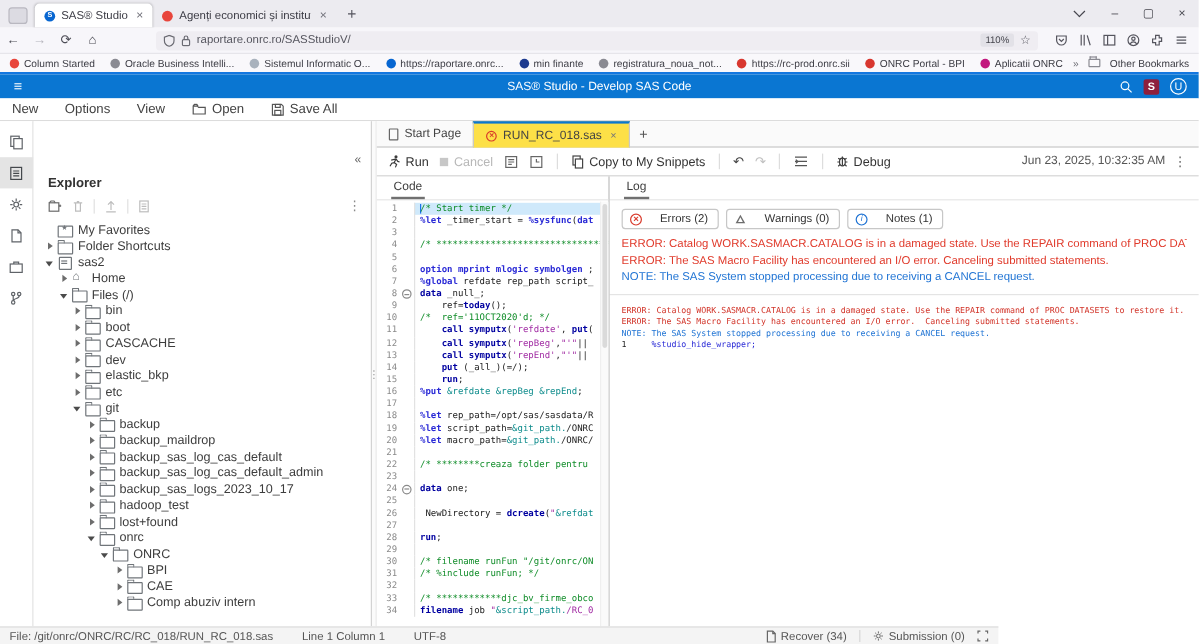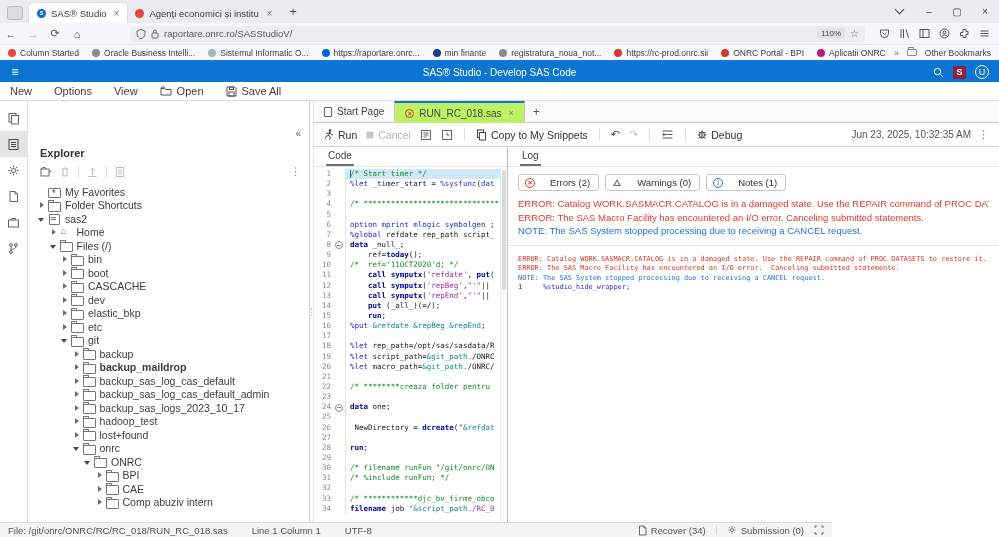--- a/index.html
+++ b/index.html
@@ -77,21 +77,21 @@
   .tico.fav::after { content:"★"; position:absolute; left:3px; top:0px; font-size:6px; color:#70757a; line-height:9px; }
   .tico.server::before { content:""; position:absolute; left:1px; top:0px; width:9px; height:9px; border:1px solid #70757a; border-radius:1px; }
   .tico.server::after { content:""; position:absolute; left:3px; top:3px; width:5px; height:1px; background:#70757a; box-shadow:0 2px 0 #70757a; }
   .tico.home::before { content:"⌂"; position:absolute; left:1px; top:-3px; font-size:10px; color:#70757a; }
 
   #vsplit { width:4px; background:#fbfbfb; display:flex; align-items:center; justify-content:center; color:#9a9a9a; font-size:9px; border-right:1px solid #e8e8e8; }
 
   #editor { flex:1; display:flex; flex-direction:column; background:#fff; min-width:0; }
   #doctabs { height:22px; border-bottom:1px solid #c9c9c9; display:flex; align-items:flex-end; background:#fafafa; }
   .dtab { display:flex; align-items:center; gap:5px; font-size:10px; color:#444; padding:0 10px; height:21px; }
-  .dtab.active { background:#bef264; border:1px solid #c9c9c9; border-bottom:none; border-top:2px solid #0a76d2; height:22px; margin-bottom:-1px; }
+  .dtab.active { background:#fde047; border:1px solid #c9c9c9; border-bottom:none; border-top:2px solid #0a76d2; height:22px; margin-bottom:-1px; }
   .dtab .dclose { color:#777; font-size:9px; margin-left:2px; }
   .err-ico { width:9px; height:9px; border:1px solid #d93a2b; border-radius:50%; color:#d93a2b; font-size:7px; line-height:7px; text-align:center; font-weight:bold; }
   .page-ico { width:8px; height:10px; border:1px solid #666; border-radius:1px; position:relative; }
   .plus-tab { font-size:12px; color:#555; padding:0 10px 3px 8px; }
 
   #edtoolbar { height:24px; border-bottom:1px solid #d5d5d5; display:flex; align-items:center; padding:0 10px; gap:9px; font-size:10.5px; color:#333; }
   .tb-sep { width:1px; height:13px; background:#ddd; margin:0 2px; }
   .tbtn { display:flex; align-items:center; gap:4px; }
   .tbtn.dis { color:#b7b7b7; }
   .uicon { font-size:11px; color:#444; }
@@ -107,21 +107,21 @@
   #code-lines { flex:1; overflow:hidden; padding-top:2px; font-family:"DejaVu Sans Mono", monospace; font-size:7.5px; }
   .cline { display:flex; height:10.15px; line-height:10.15px; white-space:pre; }
   .ln { width:20px; flex:0 0 20px; text-align:right; padding-right:3px; color:#8b8b8b; }
   .fold { width:11px; flex:0 0 11px; position:relative; }
   .fold.has::before { content:""; position:absolute; left:1px; top:1.5px; width:6px; height:6px; border:1px solid #8a8a8a; border-radius:50%; }
   .fold.has::after { content:""; position:absolute; left:3px; top:5px; width:4px; height:1px; background:#8a8a8a; }
   .ctext { flex:1; border-left:1px solid #e2e2e2; padding-left:4px; overflow:hidden; min-width:0; }
   .cline.hl .ctext { background:#cfe9fb; }
   .caret { display:inline-block; width:1px; height:8px; background:#1a73e8; vertical-align:middle; margin-right:-1px; }
   .tk-p { color:#1a1a1a; }
-  .tk-kw { color:#2a2ad6; font-weight:400; }
+  .tk-kw { color:#2a2ad6; font-weight:700; }
   .tk-kwb { color:#0000a0; font-weight:700; }
   .tk-com { color:#0f8c28; }
   .tk-str { color:#a12ba3; }
   .tk-mv { color:#0e8c8c; }
   #code-vscroll { position:absolute; right:0; top:21px; bottom:0; width:7px; background:#fafafa; border-left:1px solid #efefef; }
   #code-vthumb { position:absolute; left:1px; right:1px; top:2px; height:120px; background:#dadada; border-radius:3px; }
 
   #logpane { flex:1; display:flex; flex-direction:column; min-width:0; }
   #log-pills { display:flex; gap:6px; padding:7px 0 0 10px; }
   .pill { display:flex; align-items:center; gap:15px; border:1px solid #c7c7c7; border-radius:3px; padding:2px 8px 2px 6px; font-size:9.5px; color:#333; background:#fff; }
@@ -446,21 +446,21 @@
           <div class="trow" style="padding-left: 33px;">
             <span class="arr d"></span>
             <span class="tico folder"></span>
             <span>git</span>
           </div>
           <div class="trow" style="padding-left: 44.5px;">
             <span class="arr r"></span>
             <span class="tico folder"></span>
             <span>backup</span>
           </div>
-          <div class="trow" style="padding-left: 44.5px; font-weight: bold;">
+          <div class="trow" style="padding-left: 44.5px;">
             <span class="arr r"></span>
             <span class="tico folder"></span>
             <span>backup_maildrop</span>
           </div>
           <div class="trow" style="padding-left: 44.5px;">
             <span class="arr r"></span>
             <span class="tico folder"></span>
             <span>backup_sas_log_cas_default</span>
           </div>
           <div class="trow" style="padding-left: 44.5px;">

